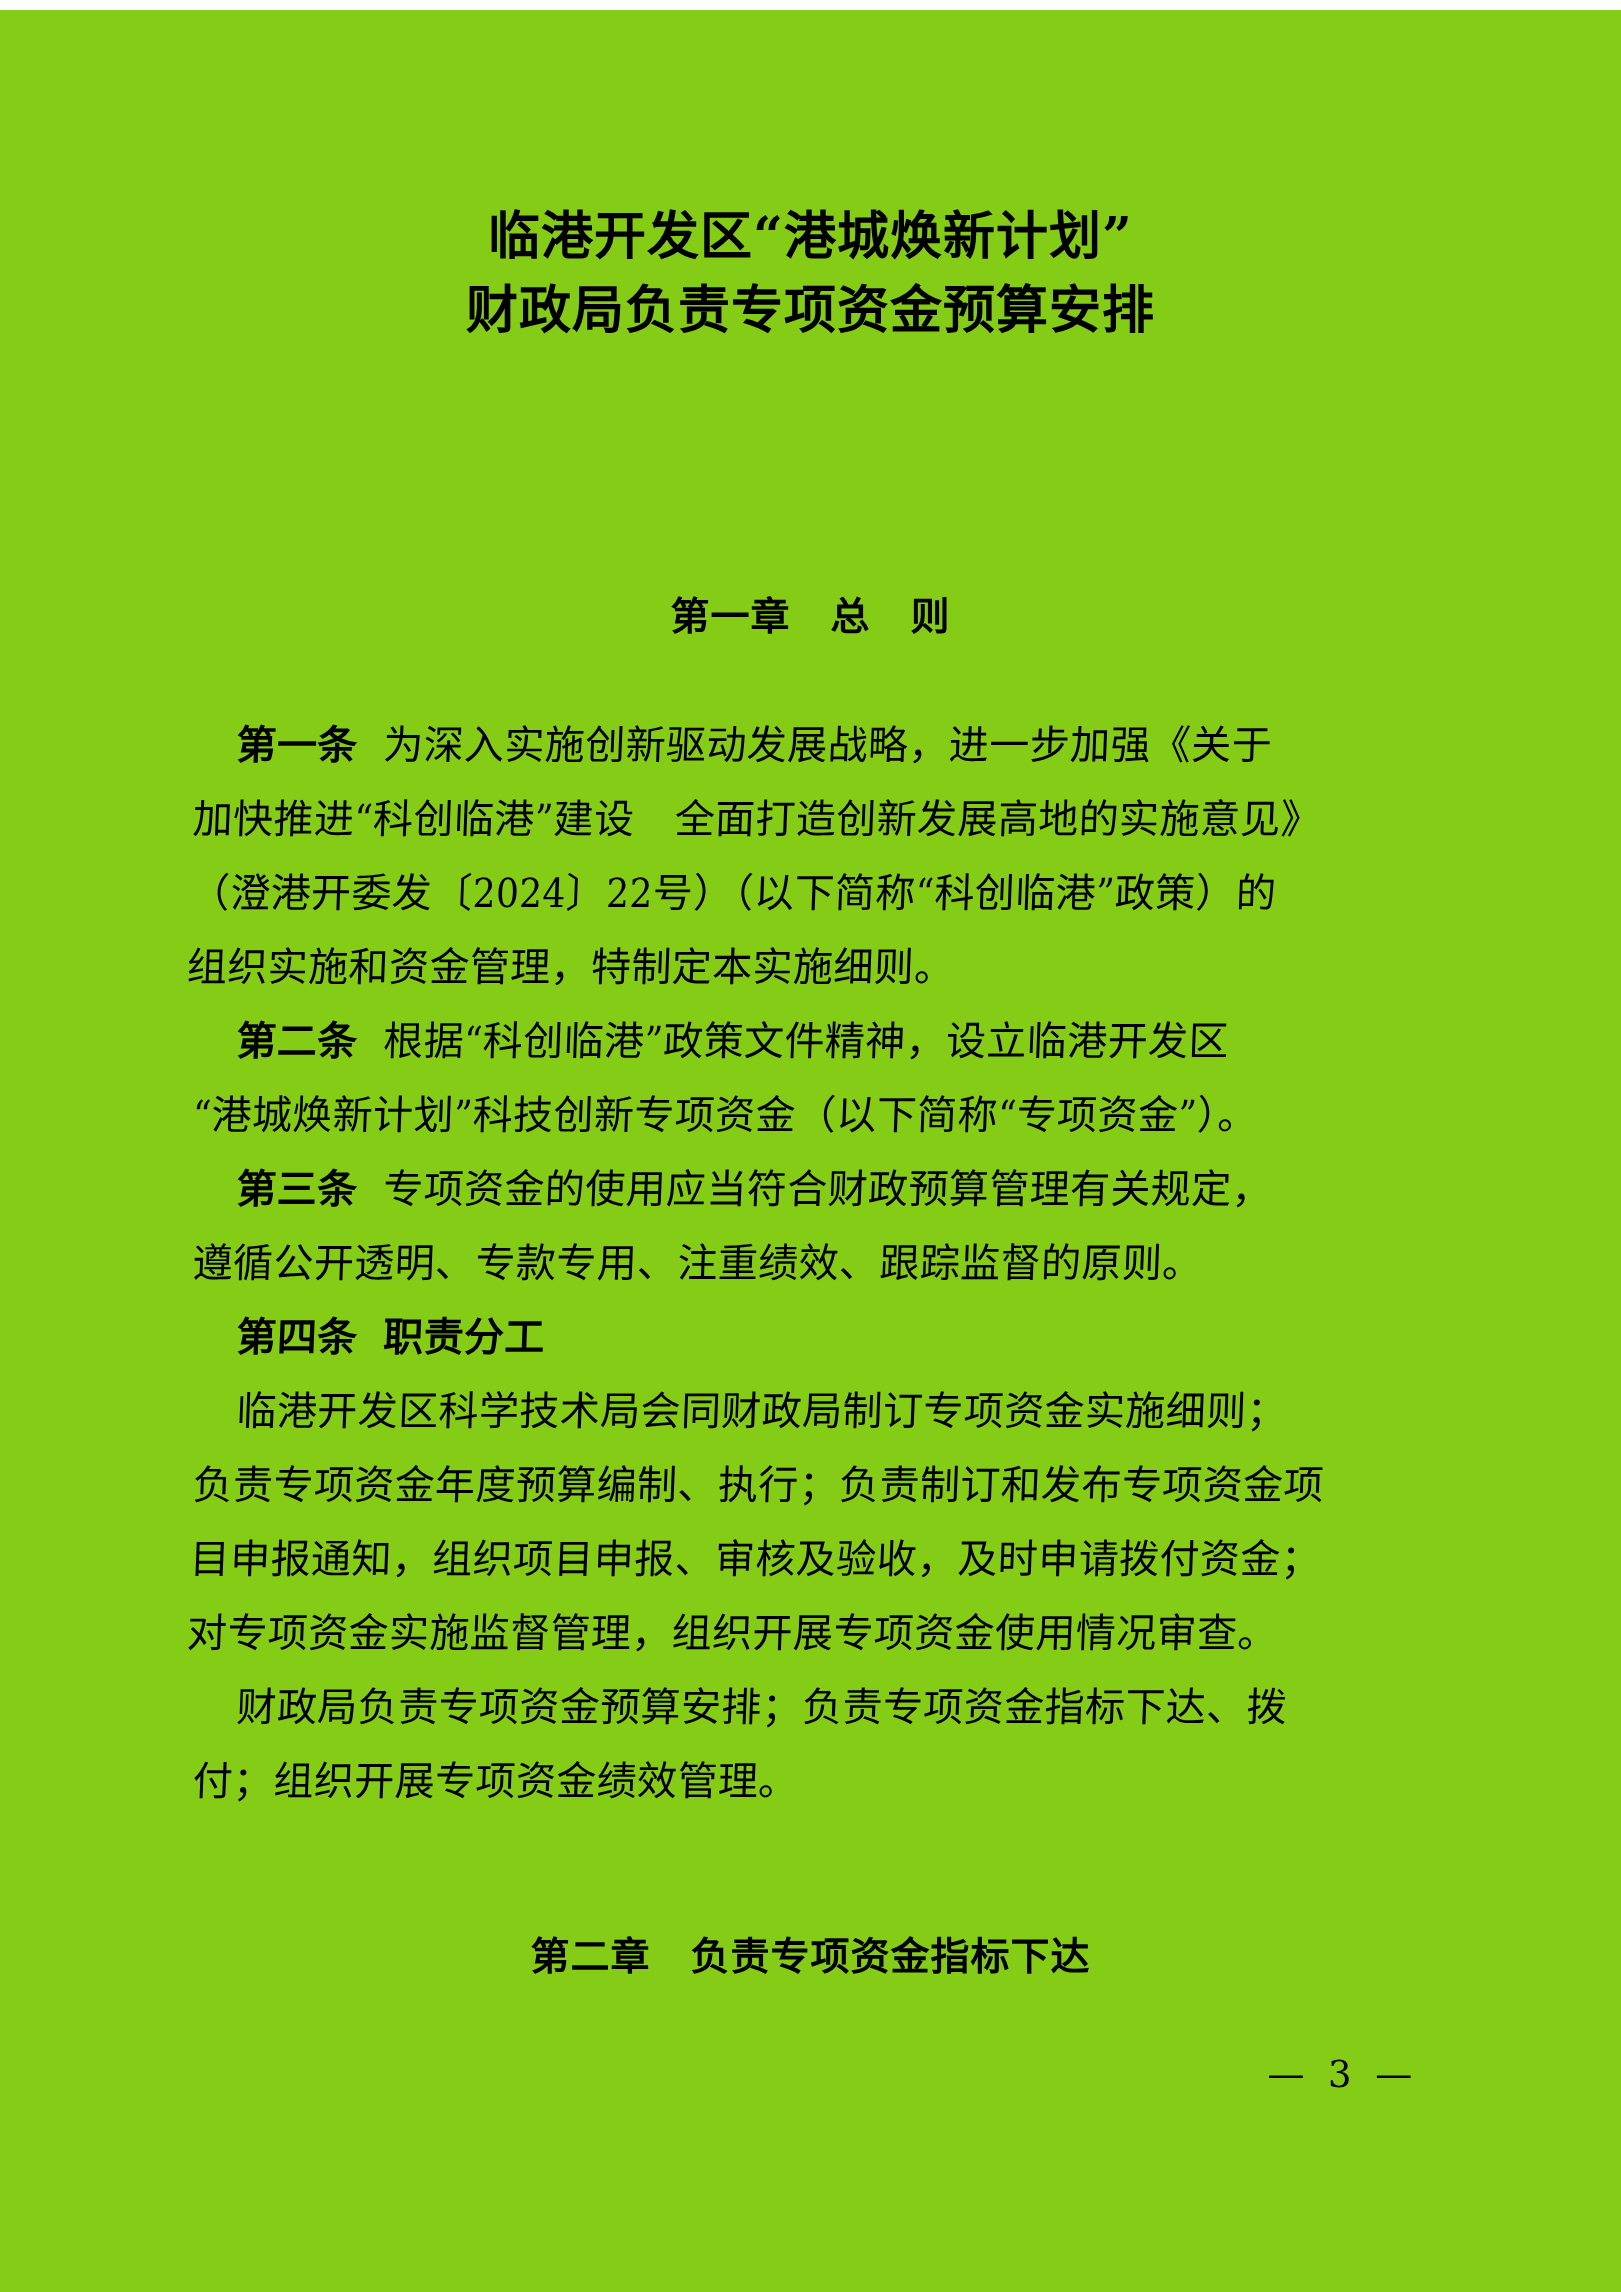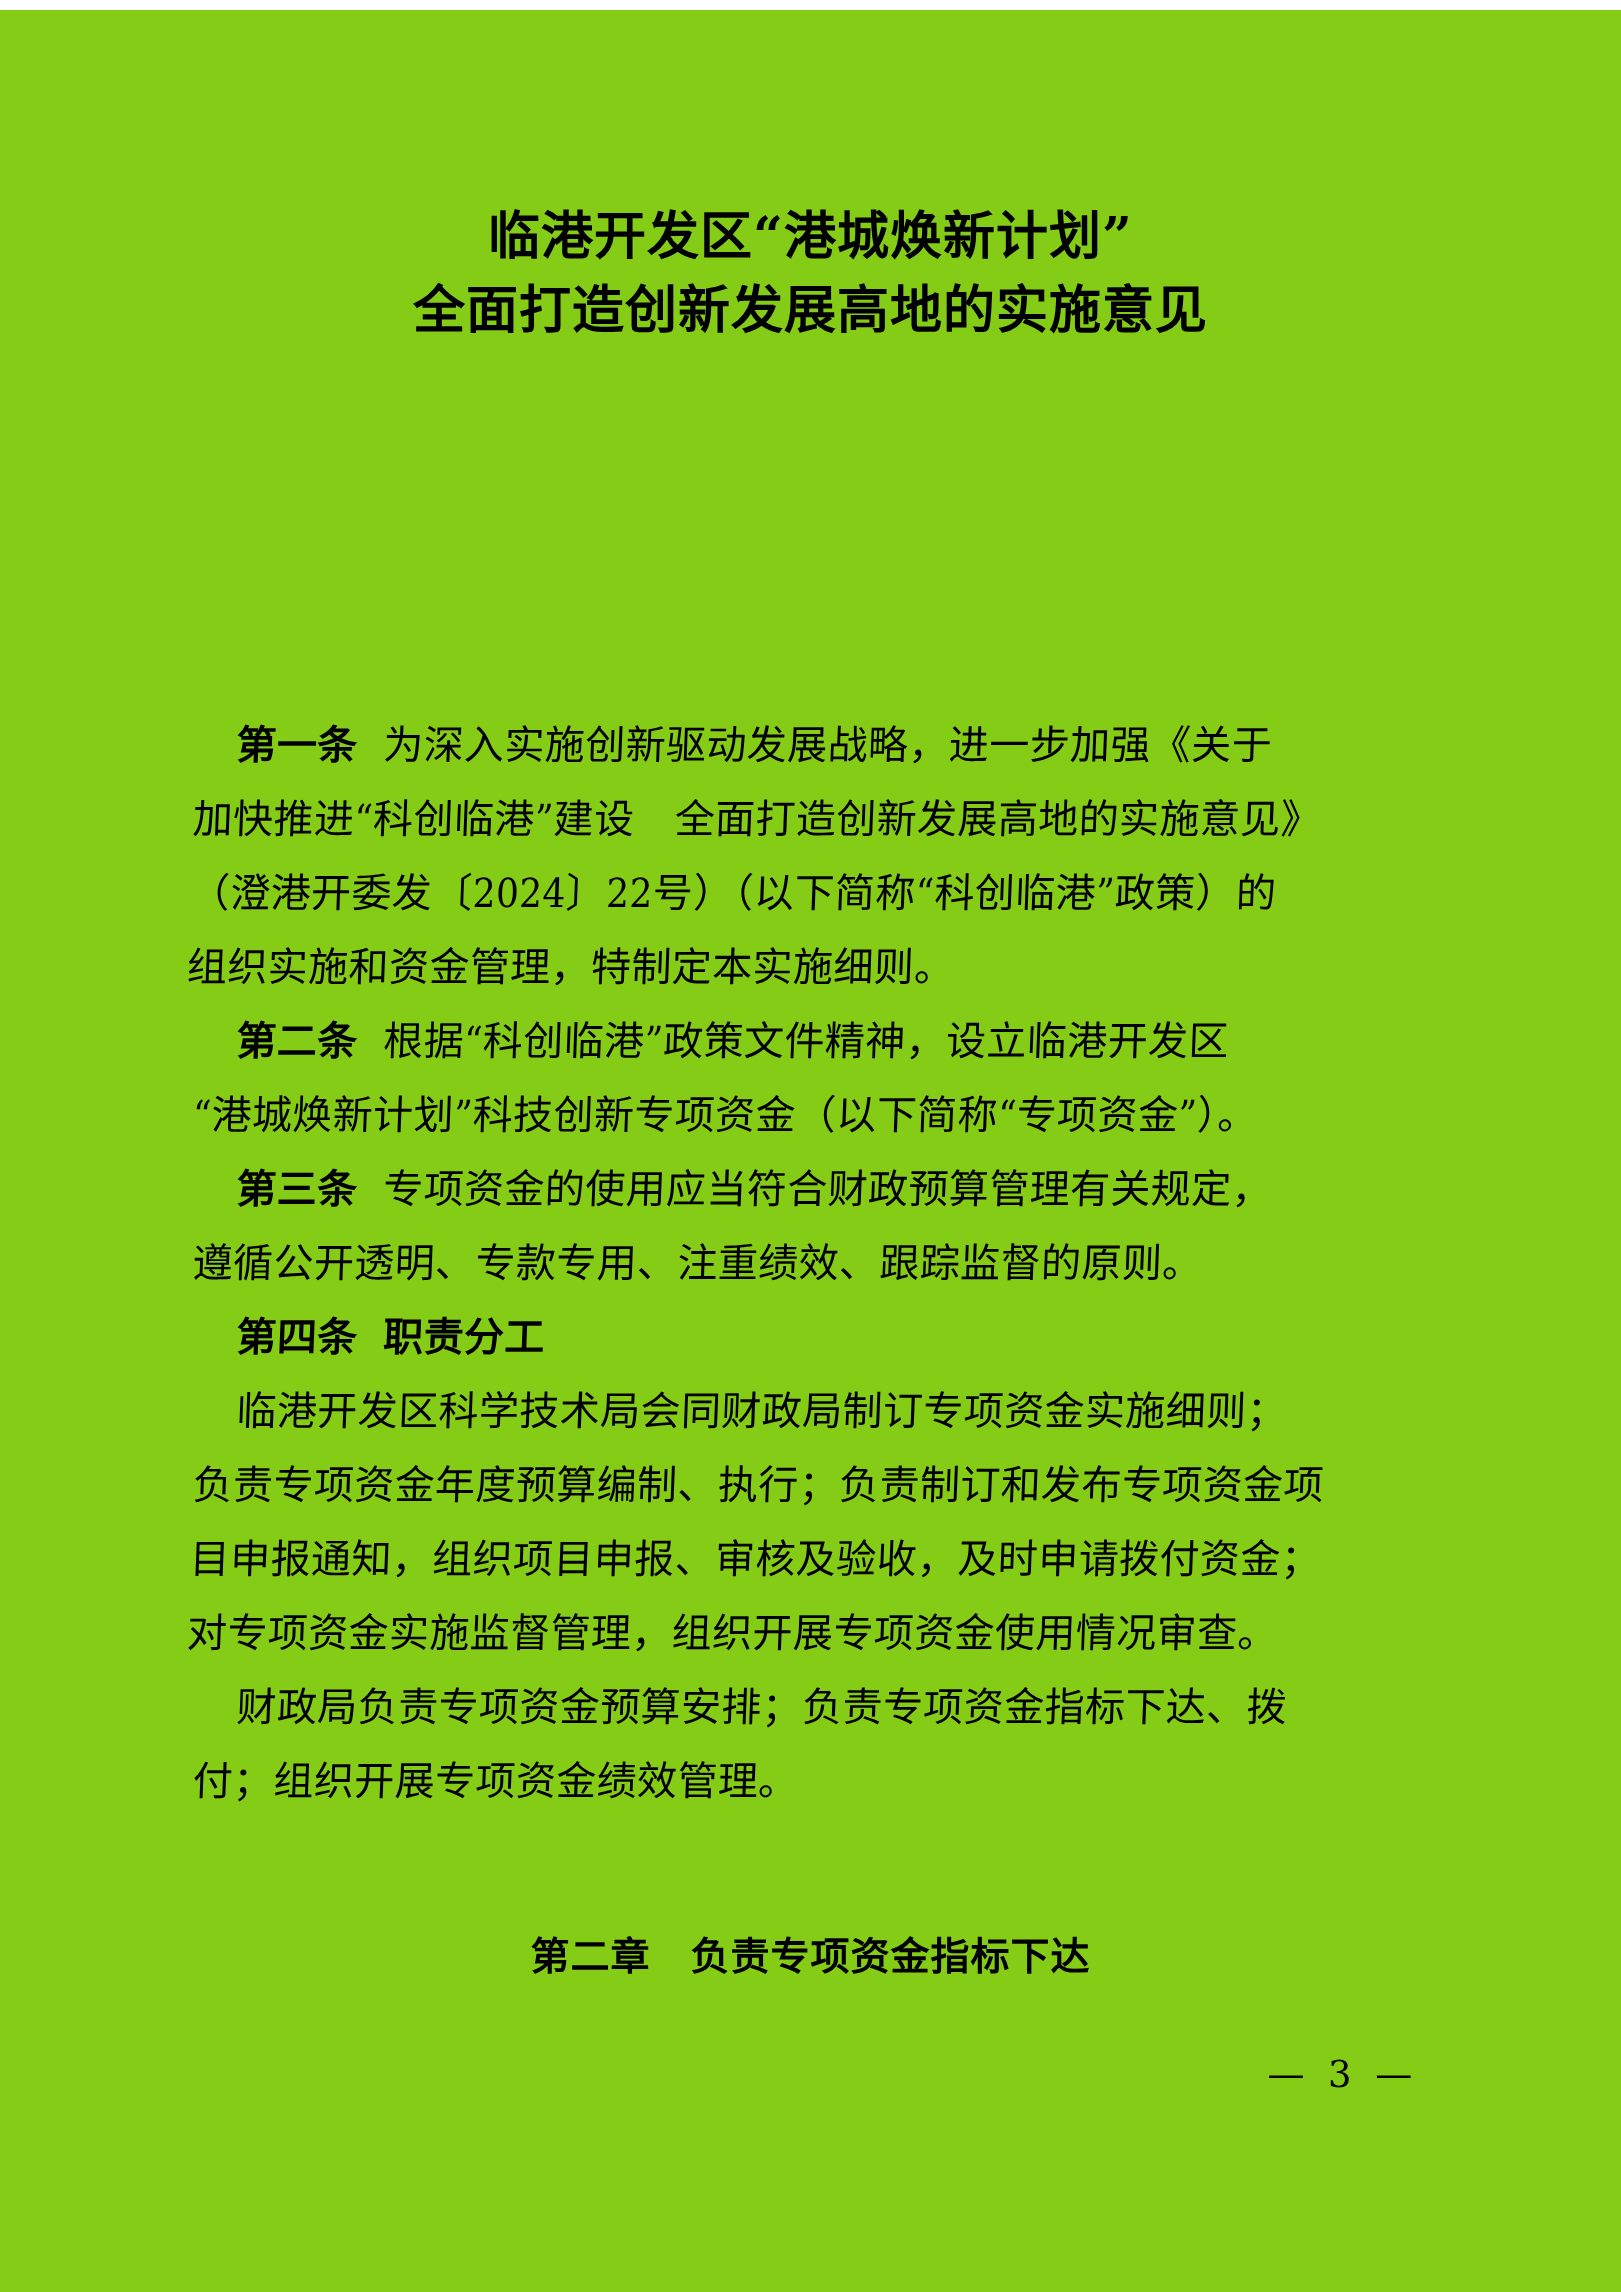--- a/index.html
+++ b/index.html
@@ -136,24 +136,25 @@
 </style>
 </head>
 <body>
 
 <div class="page">
   <div class="content">
 
     <div class="title-block">
       <h1 class="doc-title">
         <span class="line">临港开发区“港城焕新计划”</span>
-        <span class="line">全面打造创新发展高地的实施意见</span>
+        <span class="line">财政局负责专项资金预算安排</span>
       </h1>
     </div>
 
+    <div class="chapter-heading chapter-1">第一章　总　则</div>
 
     <div class="body-block">
 
       <p class="para">
         <span class="ln"><span class="gap-wide"></span><span class="lead">第一条</span><span class="gap"></span><span>为深入实施创新驱动发展战略，进一步加强《关于</span></span>
         <span class="ln">加快推进“科创临港”建设　全面打造创新发展高地的实施意见》</span>
         <span class="ln">（澄港开委发〔2024〕22号）（以下简称“科创临港”政策）的</span>
         <span class="ln">组织实施和资金管理，特制定本实施细则。</span>
       </p>
 

